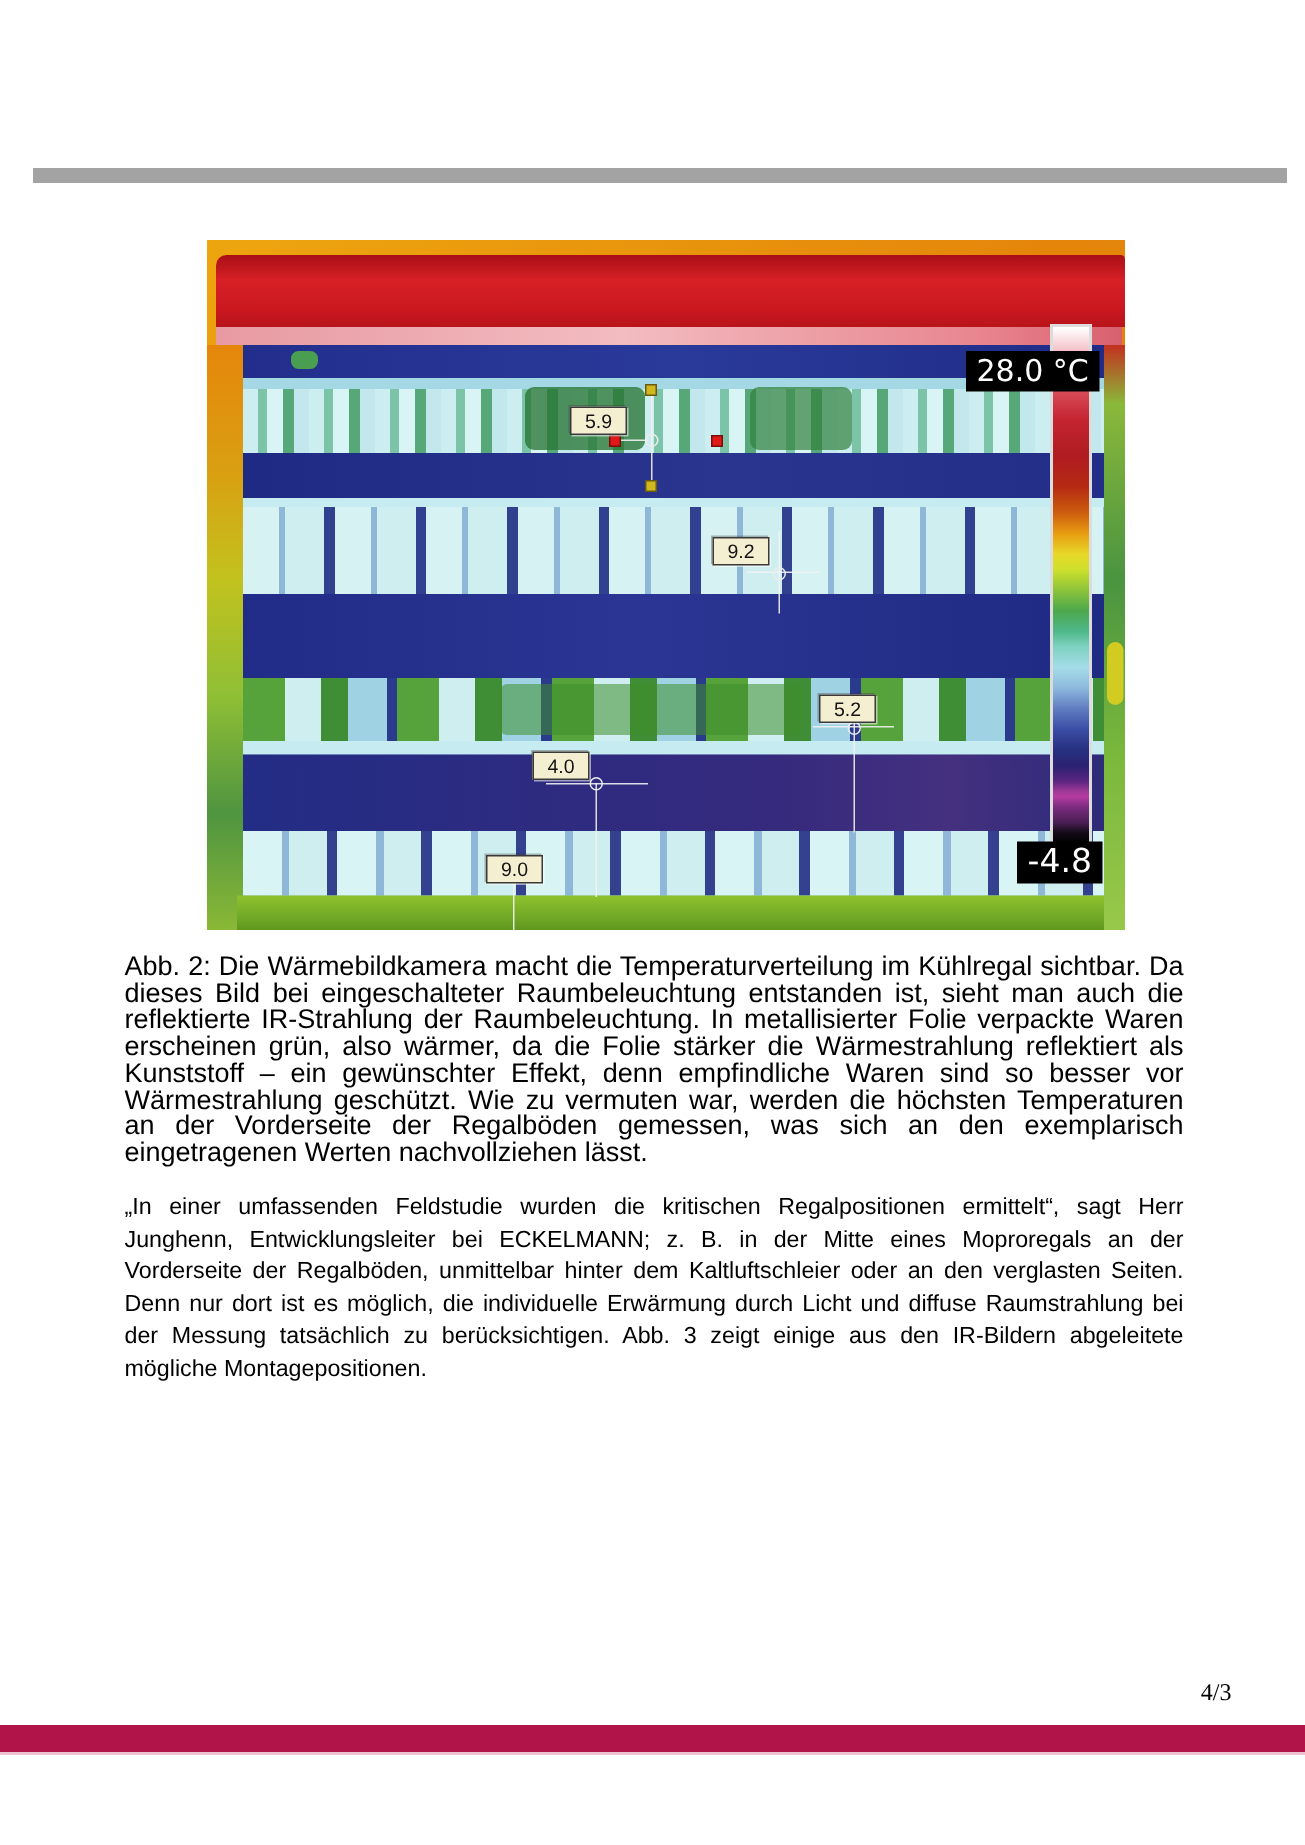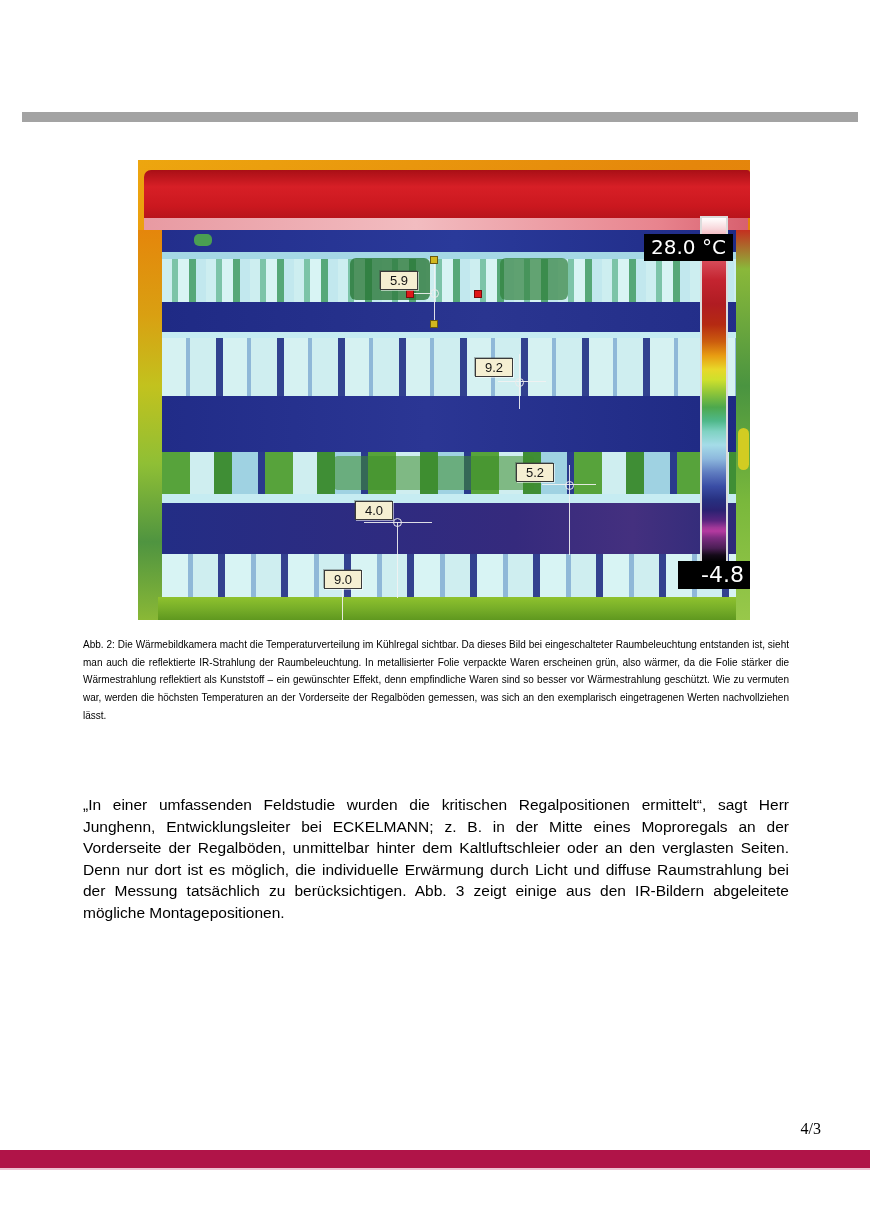--- a/index.html
+++ b/index.html
@@ -78,34 +78,34 @@
       #ffffff 0%, #f8d8dc 3%, #ee9aa6 7%, #d94f5c 12%, #c42430 18%,
       #b01c22 25%, #b52a12 31%, #cc5d0e 36%, #e89c12 40%, #e8d829 44%,
       #cfe02c 47%, #8cc43a 51%, #4da84d 55%, #4fb88a 59%, #7fd2c2 62%,
       #a5dce8 66%, #8db8dd 70%, #5f7cc0 74%, #3a4da5 78%, #273080 82%,
       #2b2272 85%, #5a2580 88%, #a03898 90%, #b53aa0 91%, #7c2c80 93%,
       #4a1e54 96%, #140a18 98%, #000000 100%); }
 
   .temp-max { left:506px; top:26px; background:#000; color:#fff; font-size:20px;
     line-height:27px; padding:0 7px; font-family:"DejaVu Sans", sans-serif;margin-top:48px; }
   .temp-min { left:540px; top:401px; background:#000; color:#fff; font-size:22px;
-    line-height:28px; padding:0 23px; font-family:"DejaVu Sans", sans-serif; }
+    line-height:28px; padding:0 7px; font-family:"DejaVu Sans", sans-serif; }
 
   .meas { background:#f5efd2; border:1px solid #3a3a3a; color:#141414; font-size:13px;
     line-height:17px; padding:0 5px; min-width:26px; text-align:center;
     box-shadow:1px 1px 0 rgba(255,255,255,0.55), -1px -1px 0 rgba(60,60,60,0.35); }
   .ch-v, .ch-h { background:rgba(242,242,242,0.9); }
   .ch-v { width:1px; } .ch-h { height:1px; }
   .ch-dot { width:7px; height:7px; border:1px solid #ececec; border-radius:50%; background:transparent; }
   .mk-red { width:6px; height:6px; background:#e01818; border:1px solid #7a0c0c; }
   .mk-yel { width:6px; height:6px; background:#d2b81f; border:1px solid #6a5a10; }
 
   
   .caption { position:absolute; left:83px; top:636px; width:706px; margin:0;
-    font-size:10px; line-height:17.7px; color:#000; text-align:justify; }
+    font-size:18px; line-height:17.7px; color:#000; text-align:justify; }
   .body-text { position:absolute; left:83px; top:794px; width:706px; margin:0;
     font-size:15.5px; line-height:21.5px; color:#000; text-align:justify; }
 
   
   .page-number { position:absolute; top:1120px; right:49px; font-family:"Liberation Serif", serif;
     font-size:16px; color:#000; }
   .footer-bar { position:absolute; left:0; top:1150px; width:870px; height:18px;
     background:#B01448; border-bottom:2px solid #edc3d2; }
 </style>
 </head>
@@ -158,21 +158,21 @@
     <div class="ch-dot" style="left:427px;top:321px"></div>
 
     <div class="ch-h" style="left:226px;top:362px;width:68px"></div>
     <div class="ch-v" style="left:259px;top:362px;height:76px"></div>
     <div class="ch-dot" style="left:255px;top:358px"></div>
 
     <div class="ch-v" style="left:204px;top:429px;height:31px"></div>
 
     <div class="meas" style="left:242px;top:111px">5.9</div>
     <div class="meas" style="left:337px;top:198px">9.2</div>
-    <div class="meas" style="left:378px;top:303px">5.2</div>
+    <div class="meas" style="left:408px;top:303px">5.2</div>
     <div class="meas" style="left:217px;top:341px">4.0</div>
     <div class="meas" style="left:186px;top:410px">9.0</div>
 
     <div class="colorbar"></div>
     <div class="temp-max">28.0 °C</div>
     <div class="temp-min">-4.8</div>
   </div>
 
   <p class="caption">Abb. 2: Die Wärmebildkamera macht die Temperaturverteilung im Kühlregal sichtbar. Da dieses Bild bei eingeschalteter Raumbeleuchtung entstanden ist, sieht man auch die reflektierte IR-Strahlung der Raumbeleuchtung. In metallisierter Folie verpackte Waren erscheinen grün, also wärmer, da die Folie stärker die Wärmestrahlung reflektiert als Kunststoff – ein gewünschter Effekt, denn empfindliche Waren sind so besser vor Wärmestrahlung geschützt. Wie zu vermuten war, werden die höchsten Temperaturen an der Vorderseite der Regalböden gemessen, was sich an den exemplarisch eingetragenen Werten nachvollziehen lässt.</p>
   <p class="body-text">„In einer umfassenden Feldstudie wurden die kritischen Regalpositionen ermittelt“, sagt Herr Junghenn, Entwicklungsleiter bei ECKELMANN; z. B. in der Mitte eines Moproregals an der Vorderseite der Regalböden, unmittelbar hinter dem Kaltluftschleier oder an den verglasten Seiten. Denn nur dort ist es möglich, die individuelle Erwärmung durch Licht und diffuse Raumstrahlung bei der Messung tatsächlich zu berücksichtigen. Abb. 3 zeigt einige aus den IR-Bildern abgeleitete mögliche Montagepositionen.</p>

